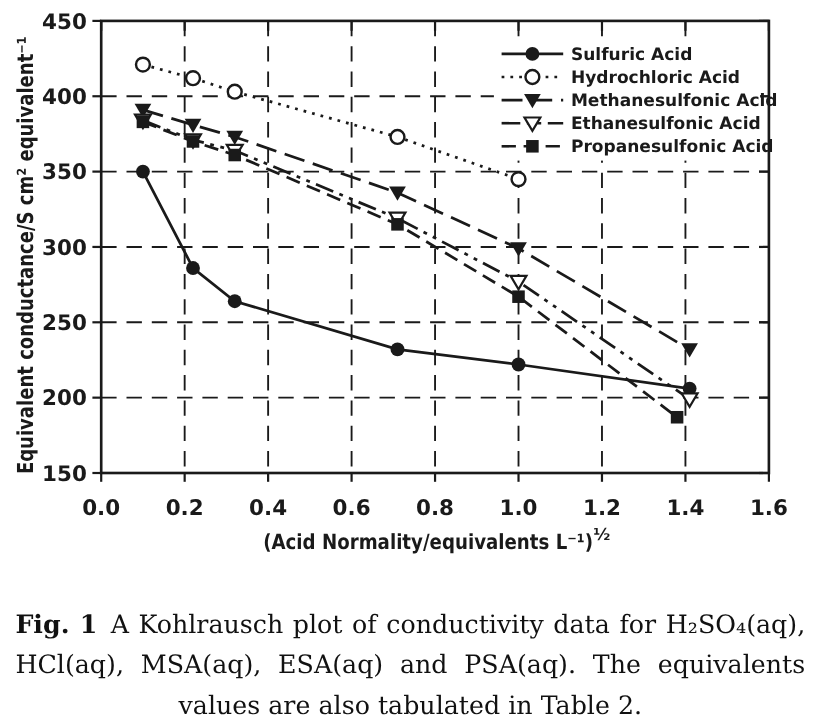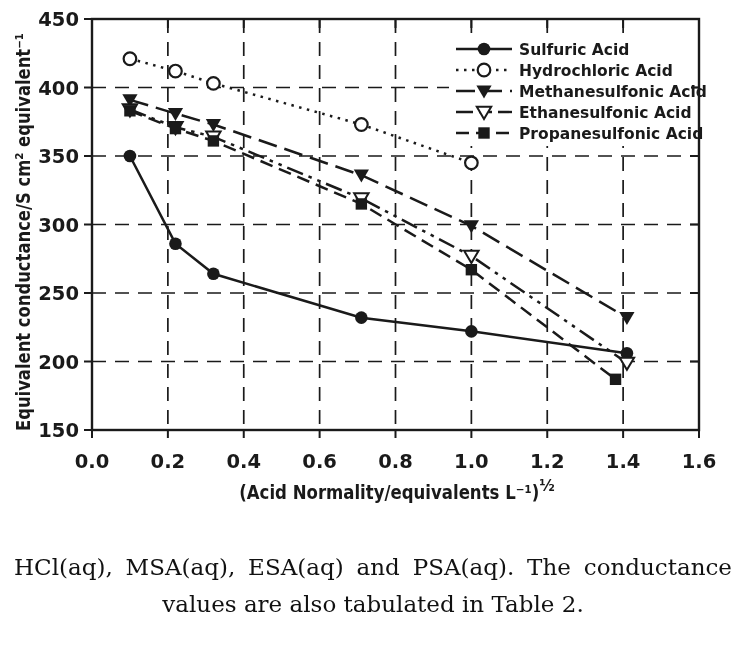--- a/index.html
+++ b/index.html
@@ -165,17 +165,18 @@
           <line x1="456" y1="133" x2="512" y2="133" stroke="#1a1a1a" stroke-width="2.4" stroke-dasharray="13 7"></line>
           <rect x="478.3" y="127.3" width="11.4" height="11.4" fill="#1a1a1a"></rect>
           <text x="519" y="138.5" class="legend-label">Propanesulfonic Acid</text>
         </g>
       </g>
       <text transform="translate(30 232) rotate(-90)" text-anchor="middle" class="axis-title" textLength="398" lengthAdjust="spacingAndGlyphs">Equivalent conductance/S cm² equivalent⁻¹</text>
       <text x="397" y="499" text-anchor="middle" class="axis-title-x"><tspan textLength="300" lengthAdjust="spacingAndGlyphs">(Acid Normality/equivalents L⁻¹)</tspan><tspan dy="-8" font-size="15">½</tspan></text>
     </svg>
 
   <div class="caption">
-    <div class="cap-line cap-justify">HCl(aq), MSA(aq), ESA(aq) and PSA(aq). The conductance</div>
+    <div class="cap-line cap-justify"><span class="fig-label">Fig. 1</span><span>A Kohlrausch plot of conductivity data for H₂SO₄(aq),</span></div>
+    <div class="cap-line cap-justify">HCl(aq), MSA(aq), ESA(aq) and PSA(aq). The equivalents</div>
     <div class="cap-line cap-center">values are also tabulated in Table 2.</div>
   </div>
 
 </div>
 
 </body></html>

